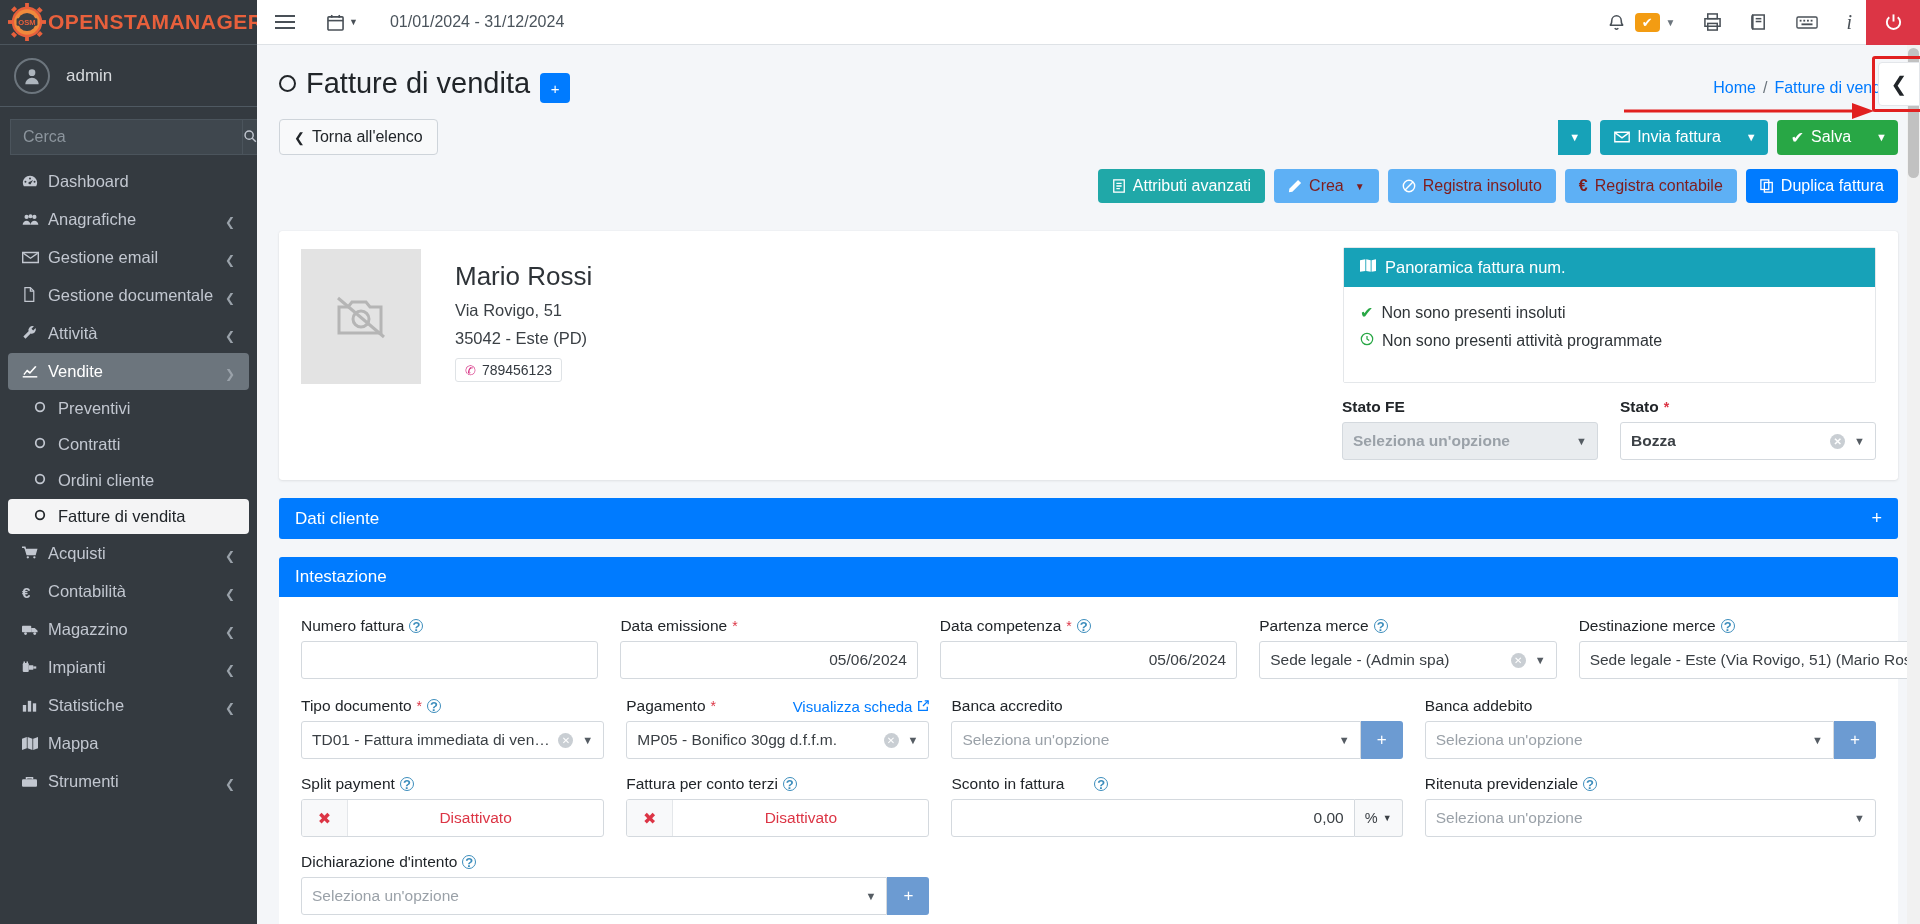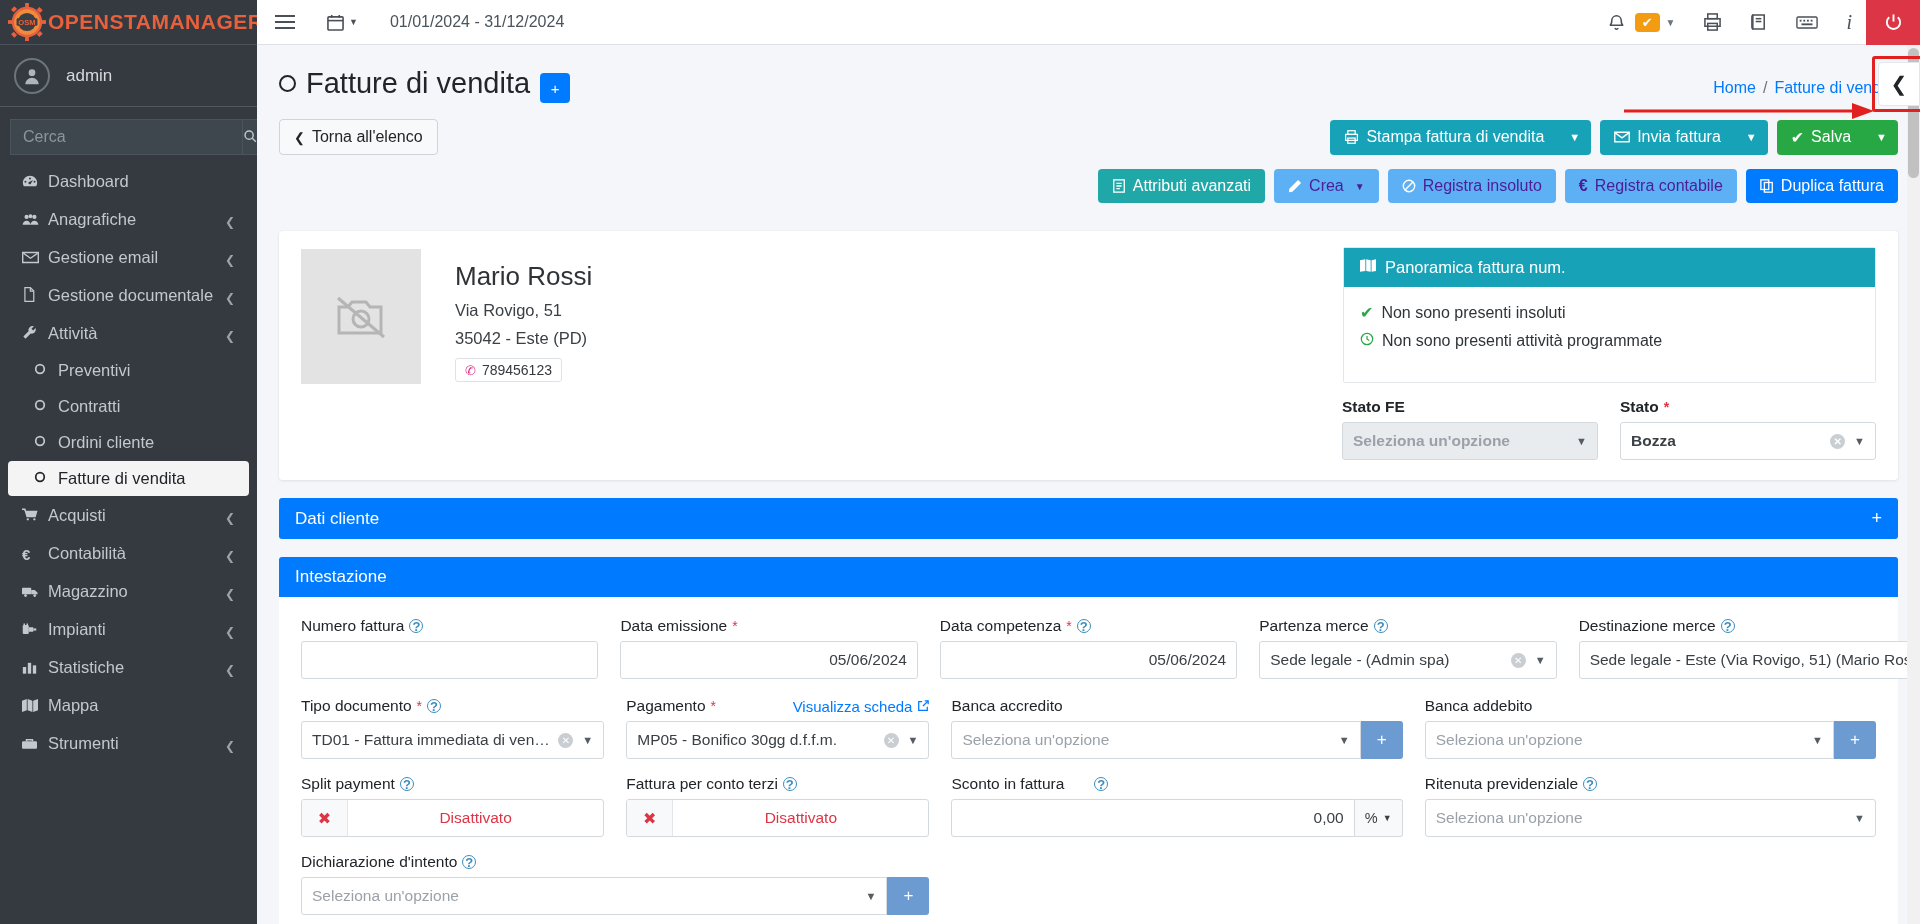--- a/index.html
+++ b/index.html
@@ -176,21 +176,21 @@
   .toolbar-row { display: flex; padding-top: 16px; align-items: center; }
   .btn {
     border: none; border-radius: 4px; cursor: pointer;
     font-size: 16px; font-family: "Liberation Sans", sans-serif;
     padding: 8px 14px; display: inline-flex; align-items: center; gap: 7px;
     white-space: nowrap;
   }
   .btn-default { background: #f8f9fa; border: 1px solid #ced4da; color: #212529; padding: 8px 14px; }
   .btn-teal { background: #17a2b8; color: #fff; }
   .btn-green { background: #28a745; color: #fff; }
-  .btn-lightblue { background: #5eb0f5; color: #4c1d95; }
+  .btn-lightblue { background: #5eb0f5; color: #7f1d1d; }
   .btn-blue { background: #007bff; color: #fff; }
   .btn-teal2 { background: #20a8a8; color: #fff; }
   .caret-sep {
     border: none; color: #fff; cursor: pointer;
     padding: 8px 11px; font-size: 11px;
     border-radius: 0 4px 4px 0;
     display:flex; align-items:center;
   }
   .btn-group { display: flex; }
   .btn-group .btn { border-radius: 4px 0 0 4px; }
@@ -418,20 +418,30 @@
       <div class="nav-item">
         <span class="ic">
           <svg width="15" height="15" viewBox="0 0 22 22" fill="#c2c7d0">
               <path d="M20 4.5l-3.6 3.6-2.5-2.5L17.5 2a6 6 0 00-7.9 7.3L2 16.9 5.1 20l7.6-7.6A6 6 0 0020 4.5z"></path>
             </svg>
         </span>
         <span class="lbl">Attività</span>
         <span class="chev">❮</span>
       </div>
 
+      <div class="nav-item active-parent">
+        <span class="ic">
+          <svg width="16" height="14" viewBox="0 0 22 18" fill="#fff">
+              <path d="M1 16h20v2H1z"></path>
+              <path d="M2 13l5-6 4 3 7-8 2 1-9 10-4-3-4 5z"></path>
+            </svg>
+        </span>
+        <span class="lbl">Vendite</span>
+        <span class="chev">❯</span>
+      </div>
 
       <div class="sub-item">
         <span class="ic">
           <svg width="12" height="12" viewBox="0 0 14 14" fill="none" stroke="currentColor" stroke-width="2">
               <circle cx="7" cy="7" r="5"></circle>
             </svg>
         </span>
         <span>Preventivi</span>
       </div>
       <div class="sub-item">
@@ -625,28 +635,20 @@
       </div>
 
       <div class="toolbar-row">
         <button class="btn btn-default">
           <span style="font-size:13px;">❮</span>
           <span>Torna all'elenco</span>
         </button>
 
         <div class="actions-right">
           <div class="btn-group">
-            <button class="btn btn-teal">
-              <svg width="15" height="14" viewBox="0 0 20 19" fill="none" stroke="#fff" stroke-width="1.7">
-                  <rect x="5" y="1" width="10" height="5"></rect>
-                  <path d="M2 6h16v8H2z"></path>
-                  <rect x="5" y="11" width="10" height="7"></rect>
-                </svg>
-              <span>Stampa fattura di vendita</span>
-            </button>
             <button class="caret-sep btn-teal">▼</button>
           </div>
 
           <div class="btn-group">
             <button class="btn btn-teal">
               <svg width="16" height="12" viewBox="0 0 20 14" fill="#fff">
                   <path d="M1 1h18v12H1z" fill="none" stroke="#fff" stroke-width="1.7"></path>
                   <path d="M1.5 1.8L10 8l8.5-6.2" fill="none" stroke="#fff" stroke-width="1.7"></path>
                 </svg>
               <span>Invia fattura</span>

